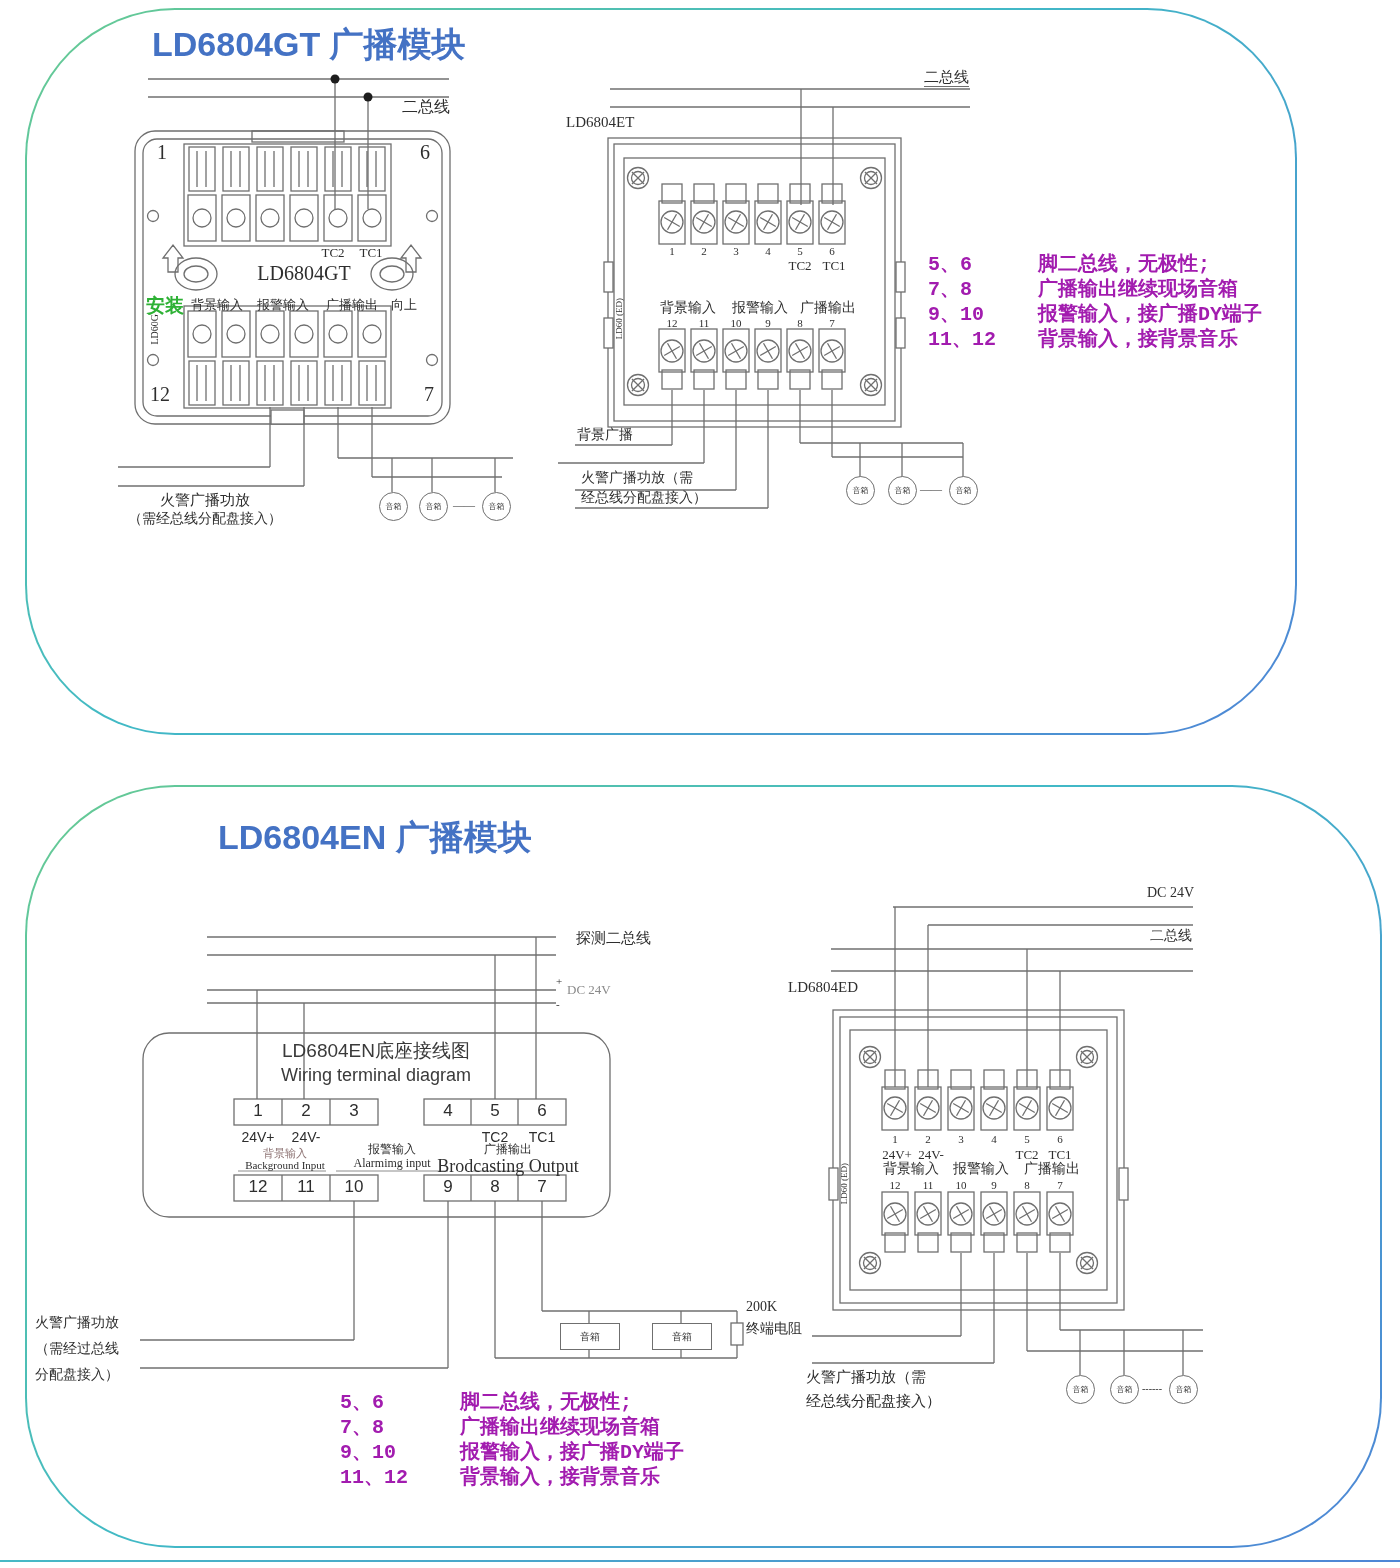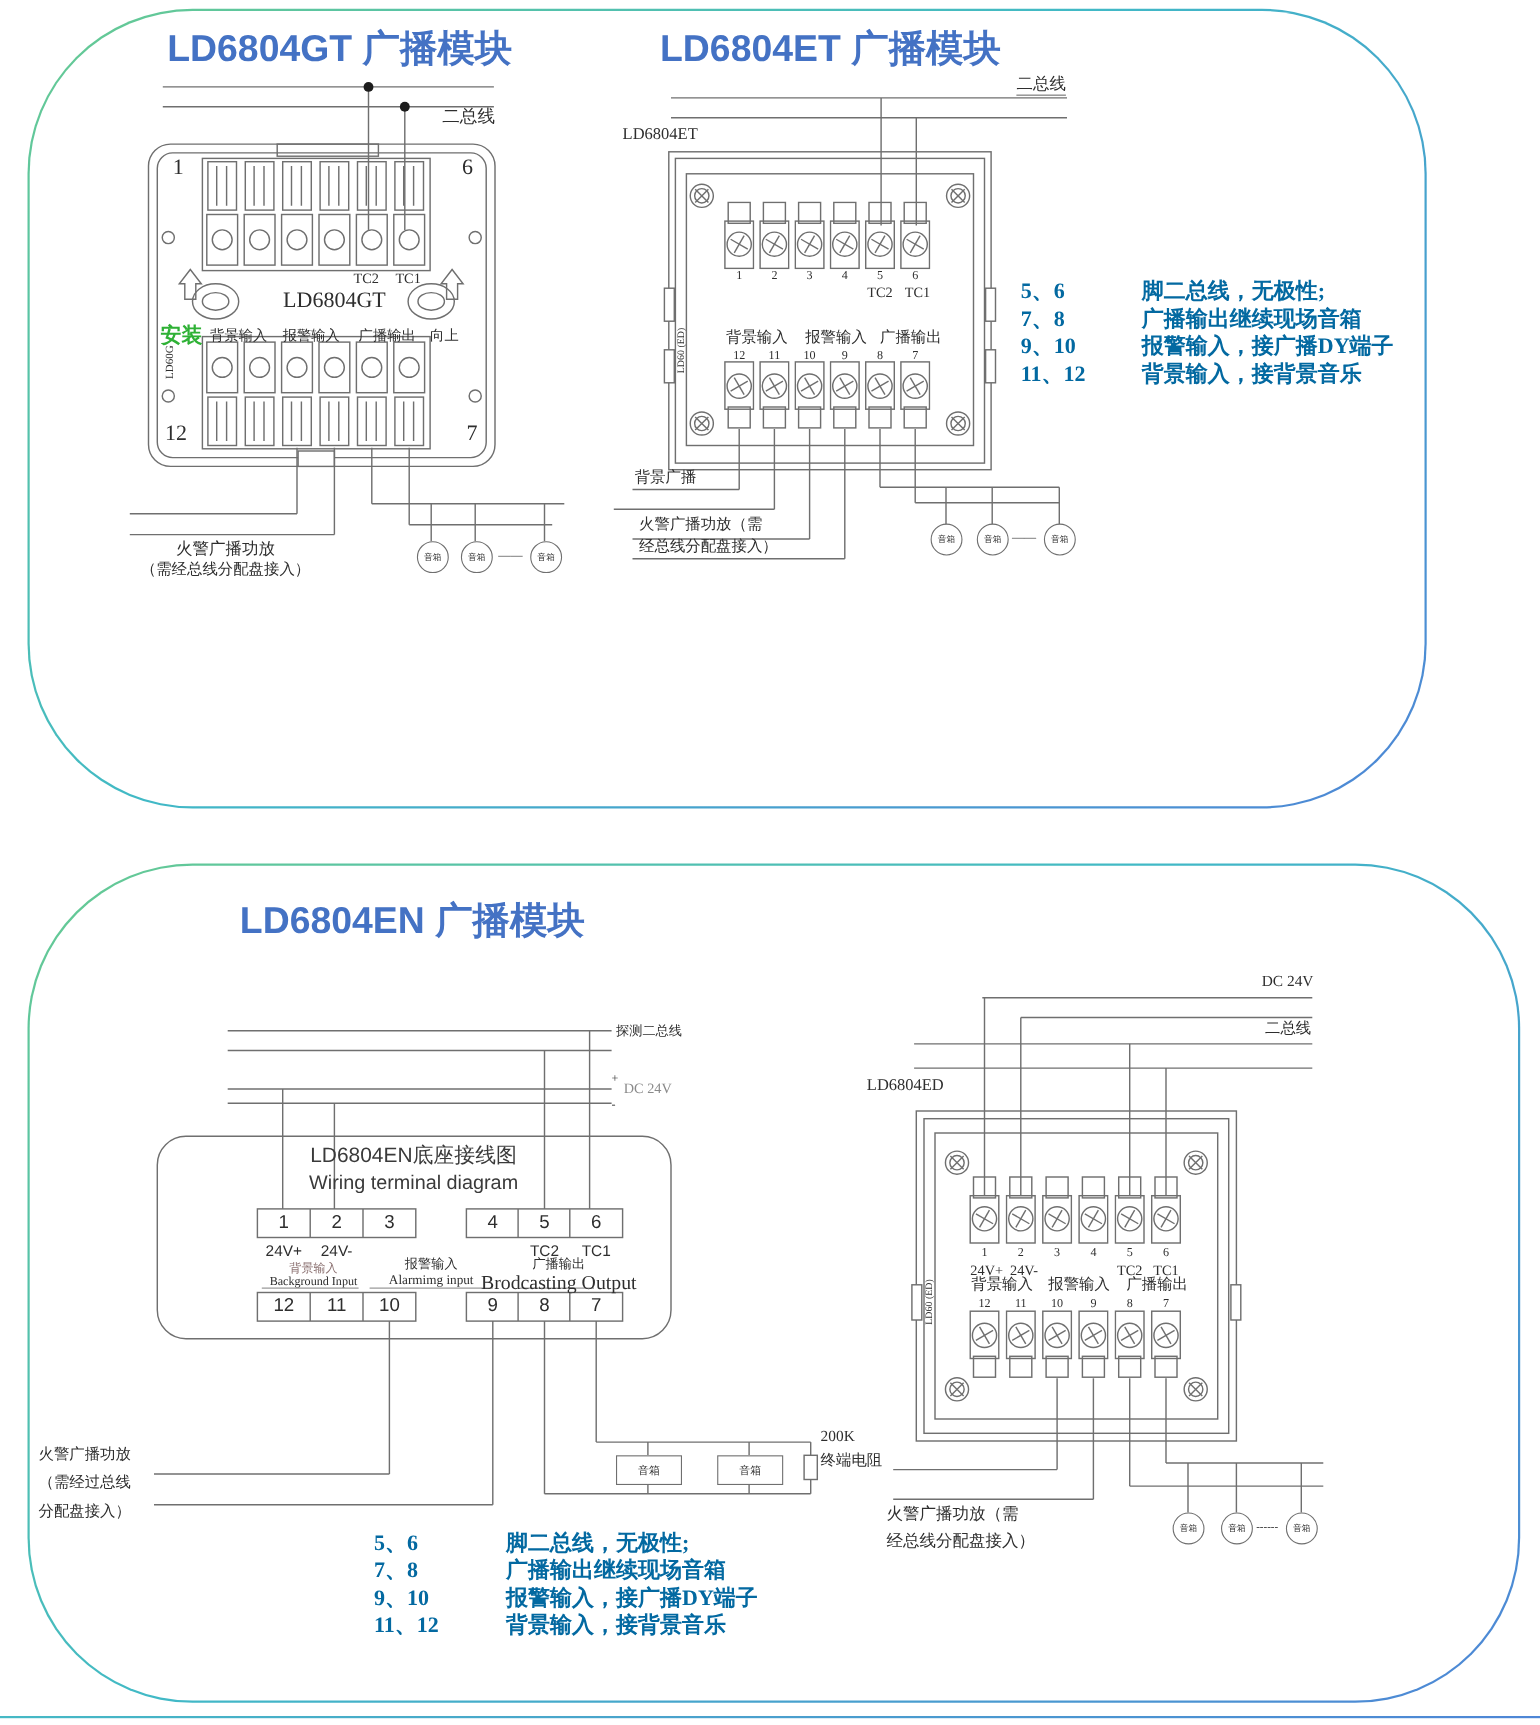--- a/index.html
+++ b/index.html
@@ -6,21 +6,21 @@
   #page{position:relative;width:1400px;height:1568px;background:#fff;overflow:hidden;
         font-family:"Liberation Sans",sans-serif;}
   .card{position:absolute;background:linear-gradient(140deg,#67ca92 0%,#41b9c6 45%,#4e86d6 100%);
         border-radius:150px;z-index:0;}
   .card-in{position:absolute;inset:2px;background:#fff;border-radius:148px;}
   svg.art{position:absolute;left:0;top:0;z-index:1;pointer-events:none;}
   .lb{position:absolute;white-space:nowrap;color:#2e2e2e;line-height:1;z-index:2;
       font-family:"Liberation Serif",serif;}
   .c{transform:translateX(-50%);}
   .t{font-family:"Liberation Sans",sans-serif;font-weight:700;font-size:34px;color:#4472c4;}
-  .g{font-family:Liberation Serif, serif;font-weight:700;font-size:20px;color:#0369a1;}
+  .g{font-family:Liberation Mono, monospace;font-weight:700;font-size:20px;color:#a21caf;}
   .p{font-family:"Liberation Sans",sans-serif;font-size:28px;color:#161616;}
   .sans{font-family:"Liberation Sans",sans-serif;}
   .v{writing-mode:vertical-lr;transform:rotate(180deg);}
   .grn{color:#2eb135;font-weight:700;}
   .spk{position:absolute;width:27px;height:27px;border:1.4px solid #6f6f6f;border-radius:50%;
        background:#fff;display:flex;align-items:center;justify-content:center;font-size:8px;
        color:#333;font-family:"Liberation Serif",serif;z-index:3;}
   .spkr{position:absolute;width:58px;height:25px;border:1.4px solid #6f6f6f;background:#fff;
         display:flex;align-items:center;justify-content:center;font-size:10px;color:#333;
         font-family:"Liberation Serif",serif;z-index:3;}
@@ -272,21 +272,20 @@
         <line x1="1060" y1="1253" x2="1060" y2="1330"></line>
           <line x1="1060" y1="1330" x2="1203" y2="1330"></line>
         <line x1="1080" y1="1330" x2="1080" y2="1375"></line>
           <line x1="1124" y1="1330" x2="1124" y2="1375"></line>
           <line x1="1183" y1="1330" x2="1183" y2="1375"></line>
       </g>
     </g>
   </svg>
 
   <span class="lb t" style="left:152px;top:27px">LD6804GT 广播模块</span>
-  <span class="lb t" style="left:600px;top:27px">LD6804ET 广播模块</span>
 
   <span class="lb" style="left:402px;top:99px;font-size:16px">二总线</span>
   <span class="lb" style="left:157px;top:142px;font-size:20px">1</span>
   <span class="lb" style="left:420px;top:142px;font-size:20px">6</span>
   <span class="lb" style="left:150px;top:384px;font-size:20px">12</span>
   <span class="lb" style="left:424px;top:384px;font-size:20px">7</span>
   <span class="lb c" style="left:333px;top:246px;font-size:13px">TC2</span>
   <span class="lb c" style="left:371px;top:246px;font-size:13px">TC1</span>
   <span class="lb c" style="left:304px;top:263px;font-size:20px">LD6804GT</span>
   <span class="lb grn sans" style="left:146px;top:296px;font-size:19px">安装</span>
@@ -335,21 +334,21 @@
   <span class="lb g" style="left:928px;top:280px">7、8</span>
   <span class="lb g" style="left:1038px;top:280px">广播输出继续现场音箱</span>
   <span class="lb g" style="left:928px;top:305px">9、10</span>
   <span class="lb g" style="left:1038px;top:305px">报警输入，接广播DY端子</span>
   <span class="lb g" style="left:928px;top:330px">11、12</span>
   <span class="lb g" style="left:1038px;top:330px">背景输入，接背景音乐</span>
 
 
   <span class="lb t" style="left:218px;top:820px">LD6804EN 广播模块</span>
 
-  <span class="lb" style="left:560px;top:931px;font-size:12px">探测二总线</span>
+  <span class="lb" style="left:576px;top:931px;font-size:15px">探测二总线</span>
   <span class="lb" style="left:556px;top:976px;font-size:11px">+</span>
   <span class="lb" style="left:567px;top:983px;font-size:13px;color:#8a8a8a">DC 24V</span>
   <span class="lb" style="left:556px;top:999px;font-size:11px">-</span>
   <span class="lb c sans" style="left:376px;top:1041px;font-size:19px;color:#3a3a3a">LD6804EN底座接线图</span>
   <span class="lb c sans" style="left:376px;top:1066px;font-size:18px;color:#3a3a3a">Wiring terminal diagram</span>
   <span class="lb c sans" style="left:258px;top:1102px;font-size:17px">1</span>
   <span class="lb c sans" style="left:306px;top:1102px;font-size:17px">2</span>
   <span class="lb c sans" style="left:354px;top:1102px;font-size:17px">3</span>
   <span class="lb c sans" style="left:448px;top:1102px;font-size:17px">4</span>
   <span class="lb c sans" style="left:495px;top:1102px;font-size:17px">5</span>

